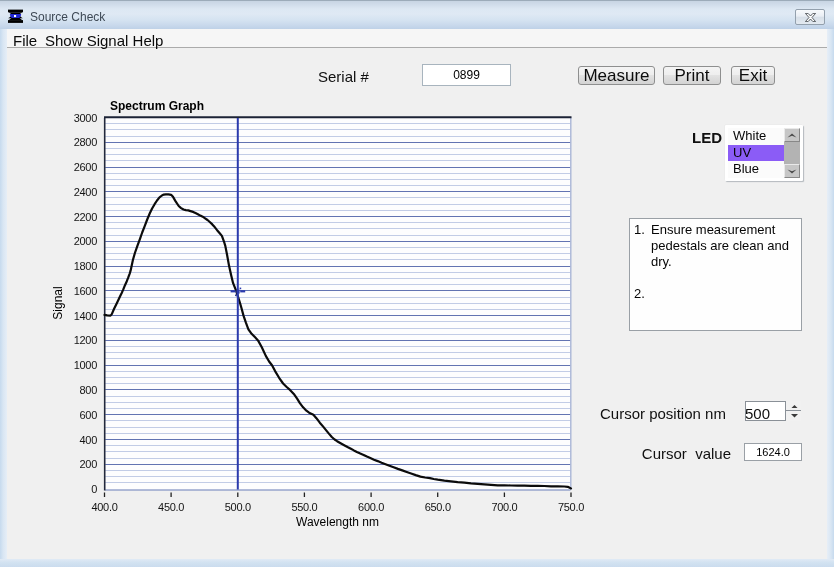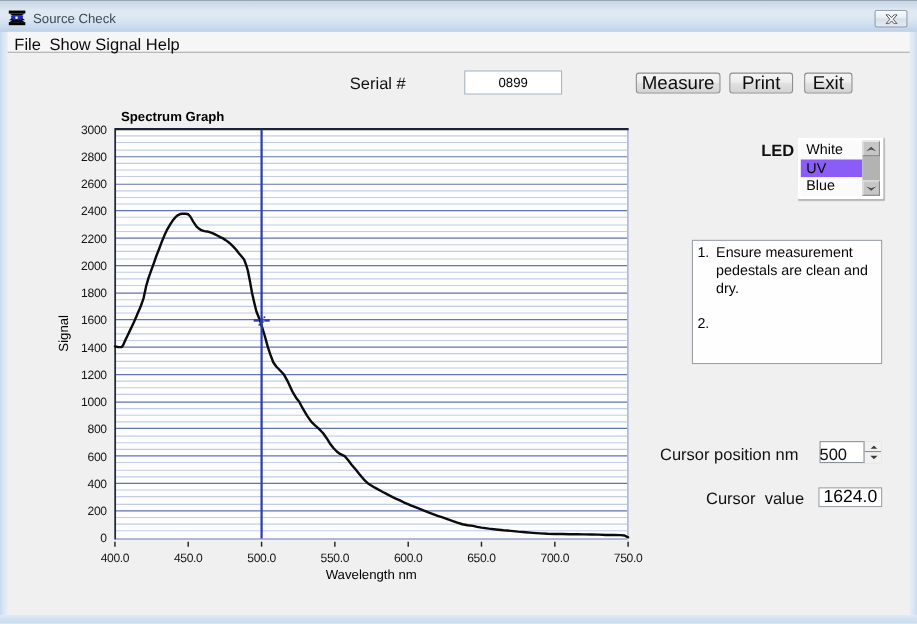--- a/index.html
+++ b/index.html
@@ -193,12 +193,12 @@
  <div style="position:absolute;left:0;top:0;width:15px;height:10px;border-bottom:1px solid #8a9097"></div>
  <svg style="position:absolute;left:4.5px;top:3.5px" width="7" height="3.5" viewBox="0 0 7 3.5">
       <polygon points="3.5,0 7,3.5 0,3.5" fill="#3a3a3a"></polygon>
     </svg>
  <svg style="position:absolute;left:4.5px;bottom:3.5px" width="7" height="3.5" viewBox="0 0 7 3.5">
       <polygon points="0,0 7,0 3.5,3.5" fill="#3a3a3a"></polygon>
     </svg>
 </div>
 
 <div class="txt" style="left:600px;top:445px;width:131px;text-align:right">Cursor&nbsp; value</div>
-<div class="abs" style="left:744px;top:443px;width:58px;height:18px;background:#fff;border:1px solid #9aa0a6;font-size:16px;text-align:center;line-height:16px">1624.0</div>
+<div class="abs" style="left:744px;top:443px;width:58px;height:18px;background:#fff;border:1px solid #9aa0a6;font-size:11px;text-align:center;line-height:16px">1624.0</div>
 </body></html>

